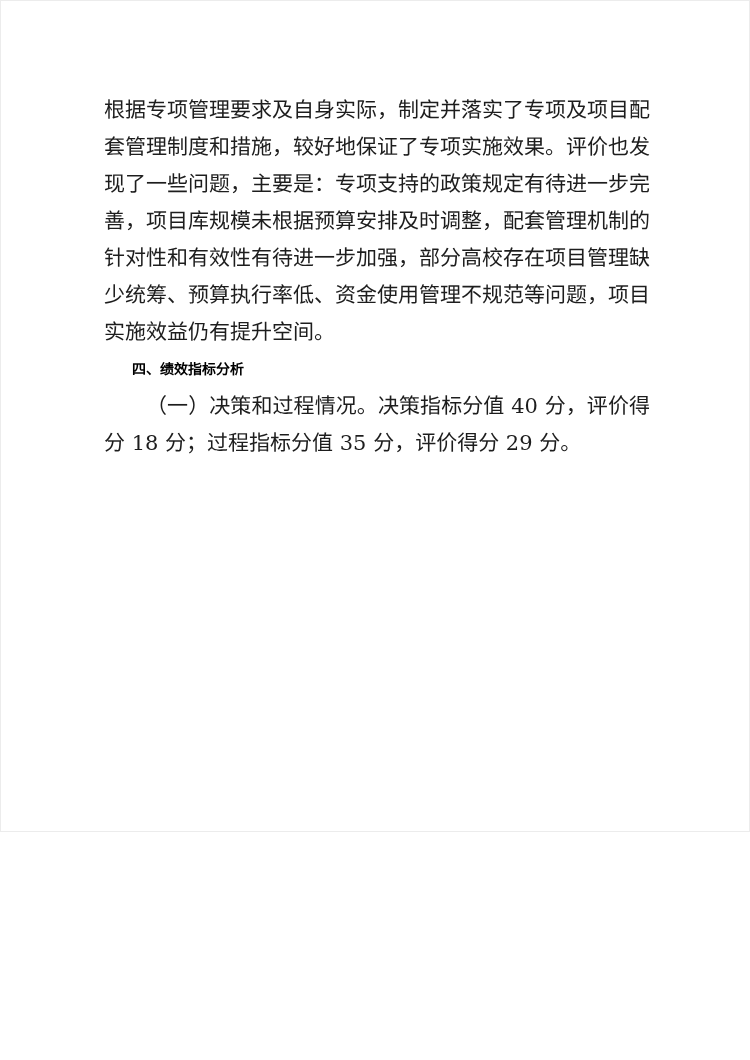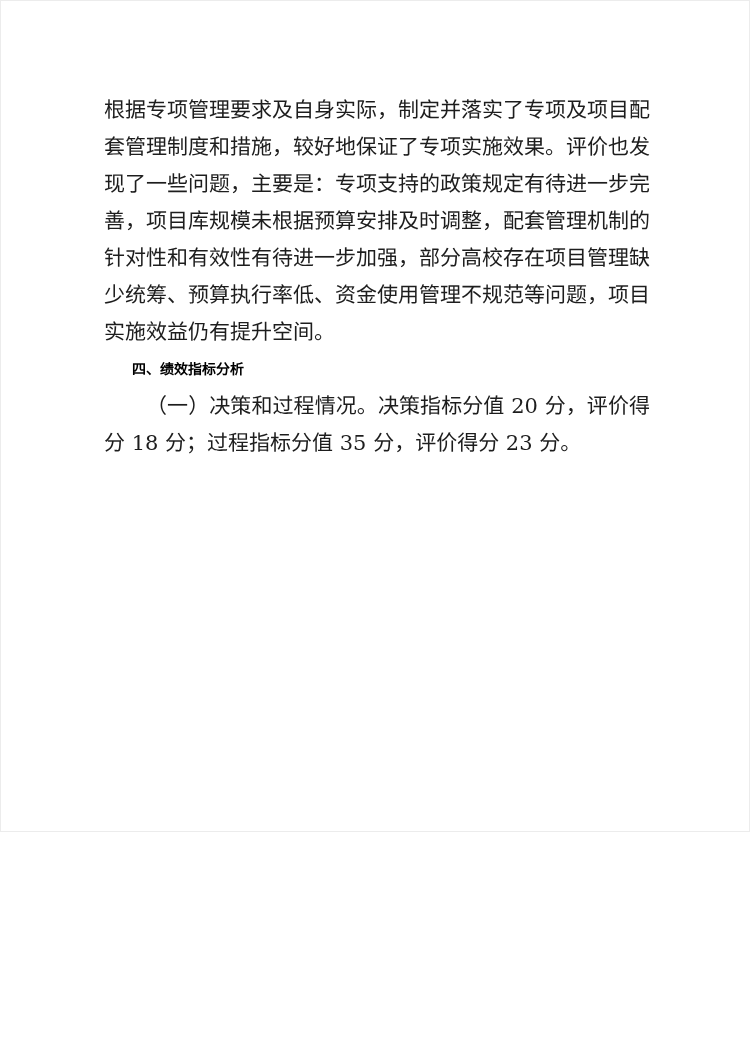--- a/index.html
+++ b/index.html
@@ -59,16 +59,16 @@
     font-family: "DejaVu Serif", "Liberation Serif", serif;
   }
 </style>
 </head>
 <body>
 
 <div class="page">
   <div class="content">
     <p class="no-indent">根据专项管理要求及自身实际，制定并落实了专项及项目配套管理制度和措施，较好地保证了专项实施效果。评价也发现了一些问题，主要是：专项支持的政策规定有待进一步完善，项目库规模未根据预算安排及时调整，配套管理机制的针对性和有效性有待进一步加强，部分高校存在项目管理缺少统筹、预算执行率低、资金使用管理不规范等问题，项目实施效益仍有提升空间。</p>
     <h2 class="section-heading">四、绩效指标分析</h2>
-    <p>（一）决策和过程情况。决策指标分值 20 分，评价得分 18 分；过程指标分值 35 分，评价得分 23 分。</p>
+    <p>（一）决策和过程情况。决策指标分值 40 分，评价得分 18 分；过程指标分值 35 分，评价得分 29 分。</p>
   </div>
   <div class="page-number">80</div>
 </div>
 
 </body></html>

